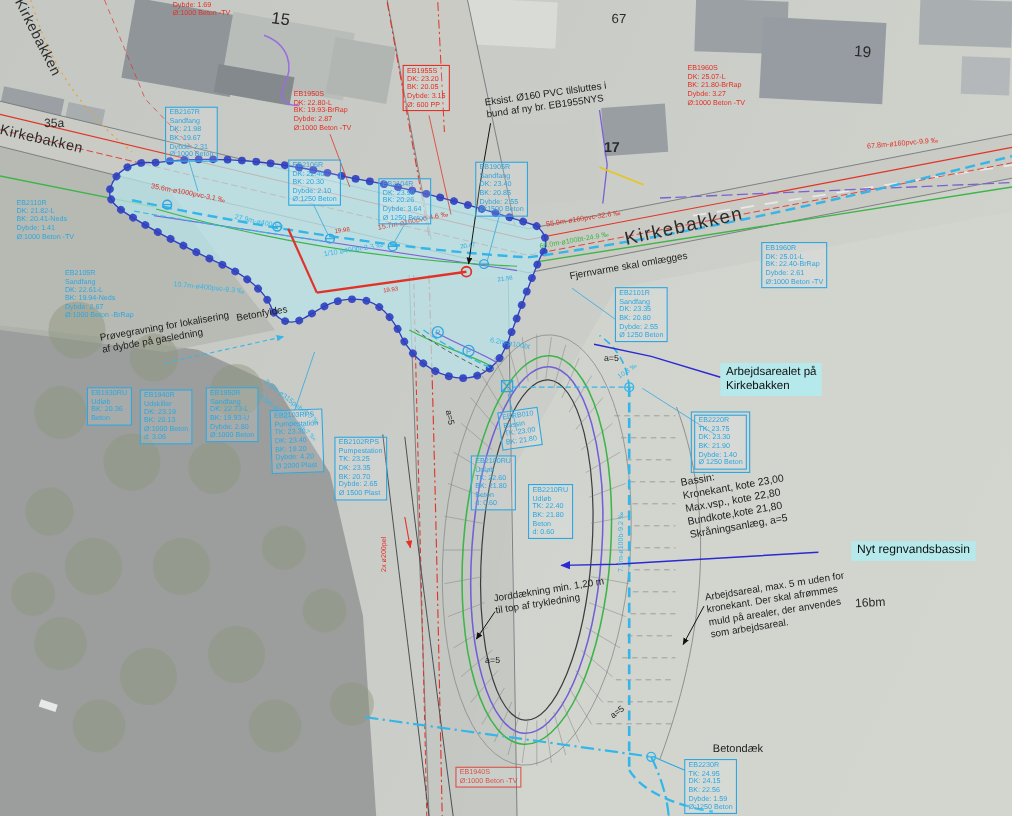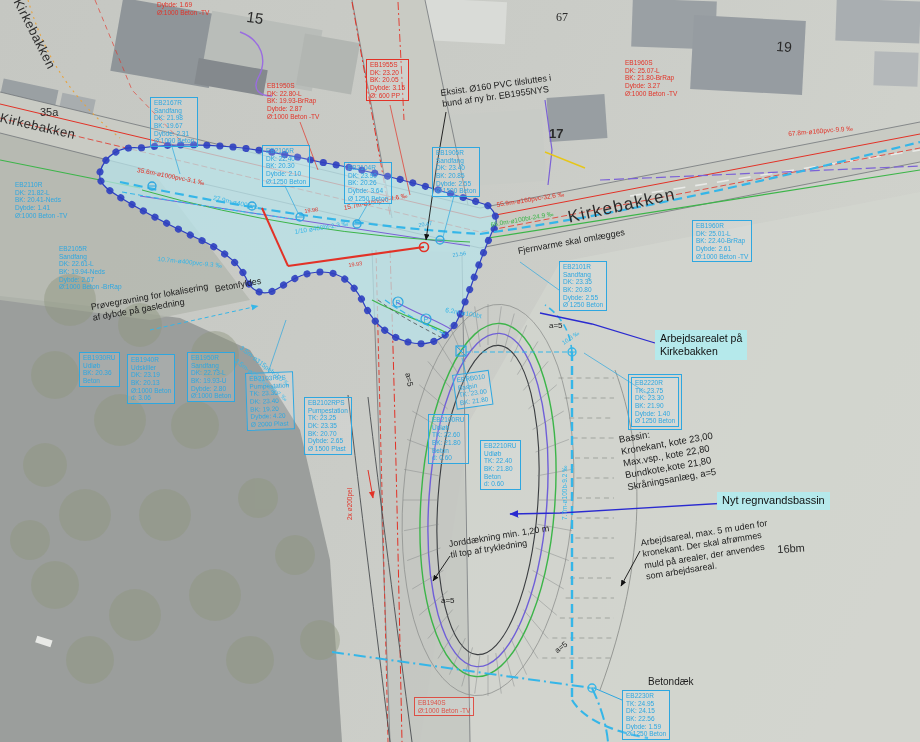--- a/index.html
+++ b/index.html
@@ -8,21 +8,21 @@
     font-family:"Liberation Sans",sans-serif;}
   .canvas svg{position:absolute;left:0;top:0;z-index:2;pointer-events:none;}
   .roof{position:absolute;z-index:1;}
   .mbox{position:absolute;font-size:6.5px;line-height:1.18;white-space:nowrap;z-index:5;transform-origin:0 0;}
   .mbox.b,.mbox.r,.mbox.bd{border:1px solid;padding:1px 3px;background:rgba(240,248,252,.15);}
   .mbox.bd{outline:1px solid;outline-offset:2px;}
   .plabel{position:absolute;font-size:6.5px;white-space:nowrap;z-index:4;transform-origin:0 0;}
   .note{position:absolute;color:#1c1c1c;white-space:nowrap;z-index:4;transform-origin:0 0;line-height:1.25;}
   .hl{position:absolute;background:#b5e9eb;color:#101010;z-index:6;padding:2px 5px;line-height:1.25;}
   #hl-arb{left:655px;top:330px;font-size:10.5px;}
-  #hl-nyt{left:717px;top:492px;font-size:11px;}
+  #hl-nyt{left:774px;top:492px;font-size:11px;}
   .roadlbl{position:absolute;color:#2b2b2b;z-index:4;transform-origin:0 0;white-space:nowrap;}
   #rl-main{left:566px;top:208px;font-size:17px;letter-spacing:1.5px;transform:rotate(-12.5deg);}
   #rl-tl{left:24px;top:-4px;font-size:13px;letter-spacing:.5px;transform:rotate(63deg);}
   #rl-left{left:2px;top:110px;font-size:13px;letter-spacing:.5px;transform:rotate(13deg);}
 </style>
 </head>
 <body>
 
 <div class="canvas">
 
@@ -490,19 +490,19 @@
       <div class="note" style="left: 412px; top: 372px; font-size: 8px; transform: rotate(78deg);">
         <div>a=5</div>
       </div>
       <div class="note" style="left: 441px; top: 596px; font-size: 8px;">
         <div>a=5</div>
       </div>
       <div class="note" style="left: 553px; top: 648px; font-size: 8px; transform: rotate(-38deg);">
         <div>a=5</div>
       </div>
       <div class="note" style="left: 248px; top: 8px; font-size: 15px; color: rgb(42, 42, 42); transform: rotate(8deg);">15</div>
-      <div class="note" style="left: 556px; top: 10px; font-size: 12px; color: rgb(42, 42, 42); font-family: Liberation Serif, serif;">67</div>
+      <div class="note" style="left: 556px; top: 10px; font-size: 12px; color: rgb(42, 42, 42);">67</div>
       <div class="note" style="left: 777px; top: 38px; font-size: 14px; color: rgb(42, 42, 42); transform: rotate(4deg);">19</div>
       <div class="note" style="left: 549px; top: 126px; font-size: 13px; color: rgb(42, 42, 42); font-weight: bold;">17</div>
       <div class="note" style="left: 40px; top: 106px; font-size: 11px; color: rgb(42, 42, 42);">35a</div>
       <div class="note" style="left: 777px; top: 543px; font-size: 11px; color: rgb(42, 42, 42); transform: rotate(-3deg);">16bm</div>
     </div>
 </div>
 
 </body></html>

